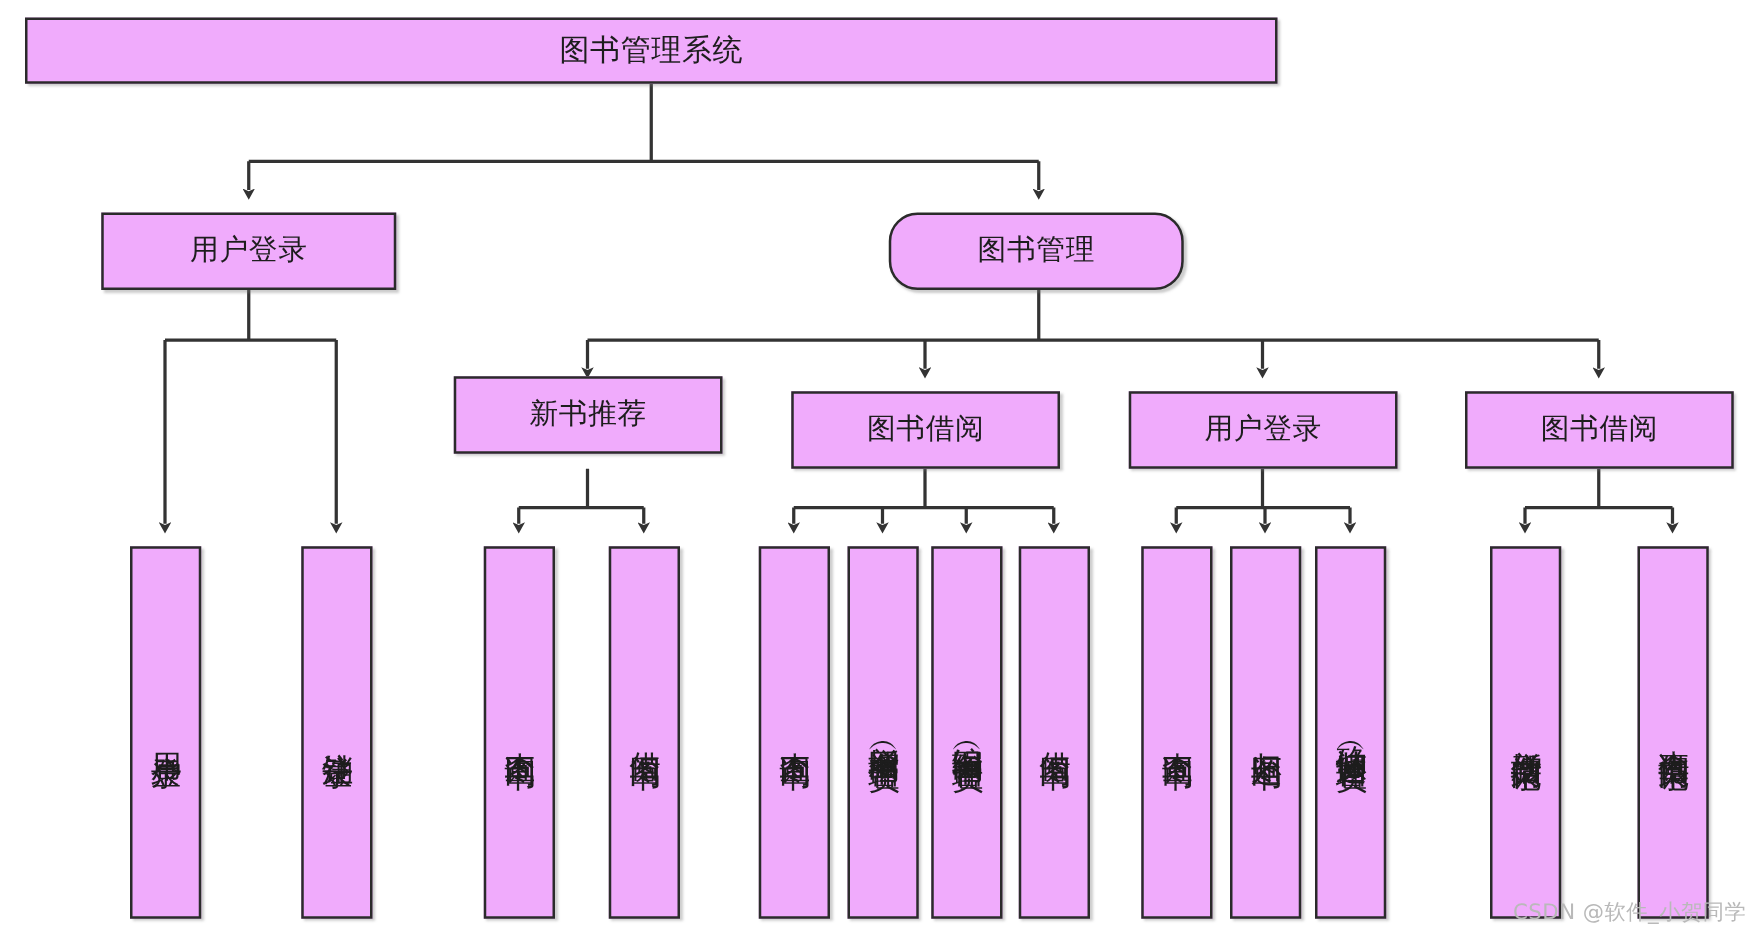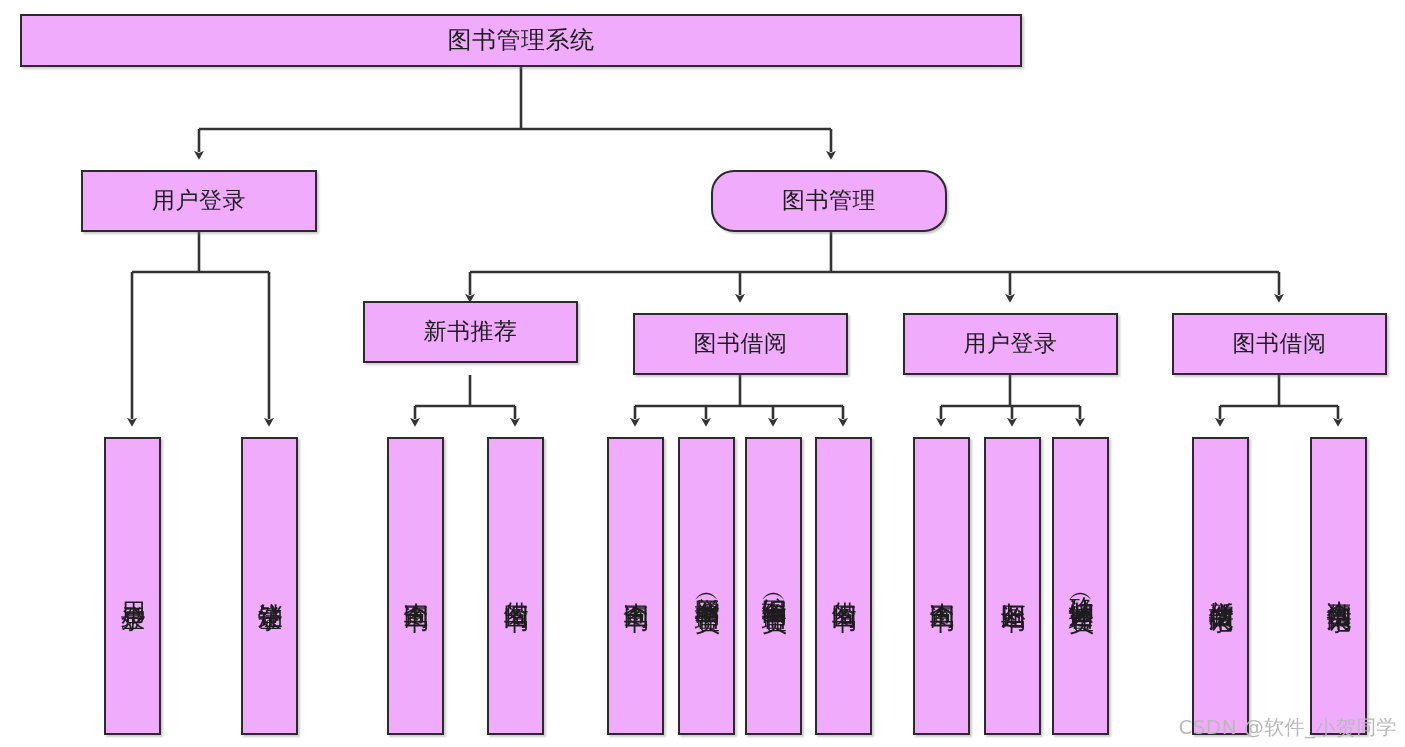--- a/index.html
+++ b/index.html
@@ -62,21 +62,21 @@
     writing-mode: vertical-rl;
     text-orientation: upright;
     letter-spacing: 2px;
     line-height: 1.05;
   }
   
   #watermark {
     position: absolute;
     right: 8px;
     bottom: 6px;
-    font-size: 20px;
+    font-size: 17px;
     color: #b9b9b9;
     letter-spacing: 0.4px;
     white-space: nowrap;
     z-index: 5;
   }
 </style>
 </head>
 <body>
 
 <div id="canvas">

